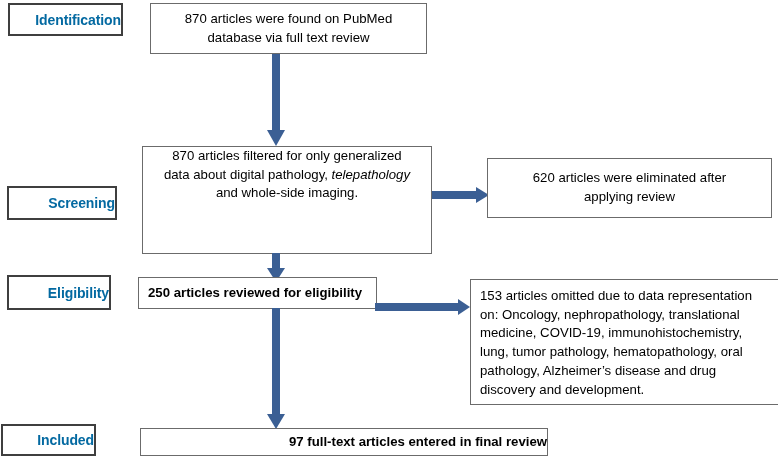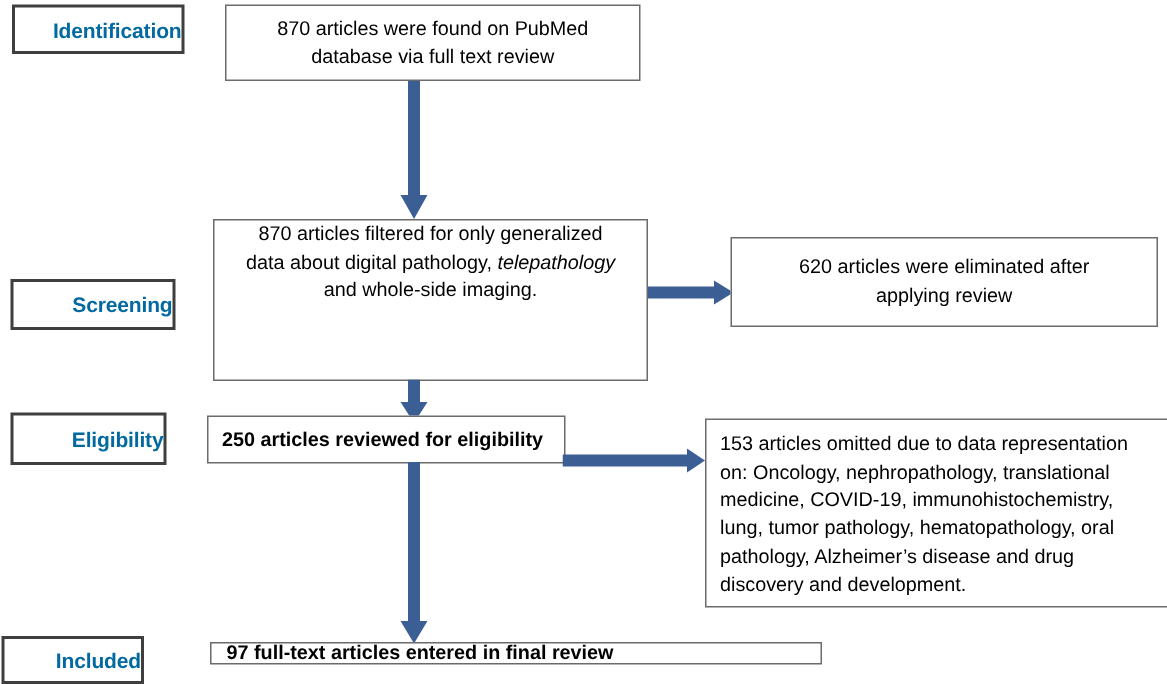--- a/index.html
+++ b/index.html
@@ -157,17 +157,17 @@
     </div>
   </div>
 
   <div class="arrow" style="left:264px; top:308px; width:24px; height:122px;">
     <svg width="24" height="122" viewBox="0 0 24 122">
       <rect x="8" y="0" width="8" height="108" fill="#3b5f94"></rect>
       <polygon points="3,106 21,106 12,121" fill="#3b5f94"></polygon>
     </svg>
   </div>
 
-  <div class="flow-box left-box" style="left:140px; top:428px; width:408px; height:15px; padding-left:10px;">
+  <div class="flow-box left-box" style="left:140px; top:428px; width:408px; height:28px; padding-left:10px;justify-content:flex-end;">
     <span class="txt">97 full-text articles entered in final review</span>
   </div>
 
 </div>
 
 </body></html>

